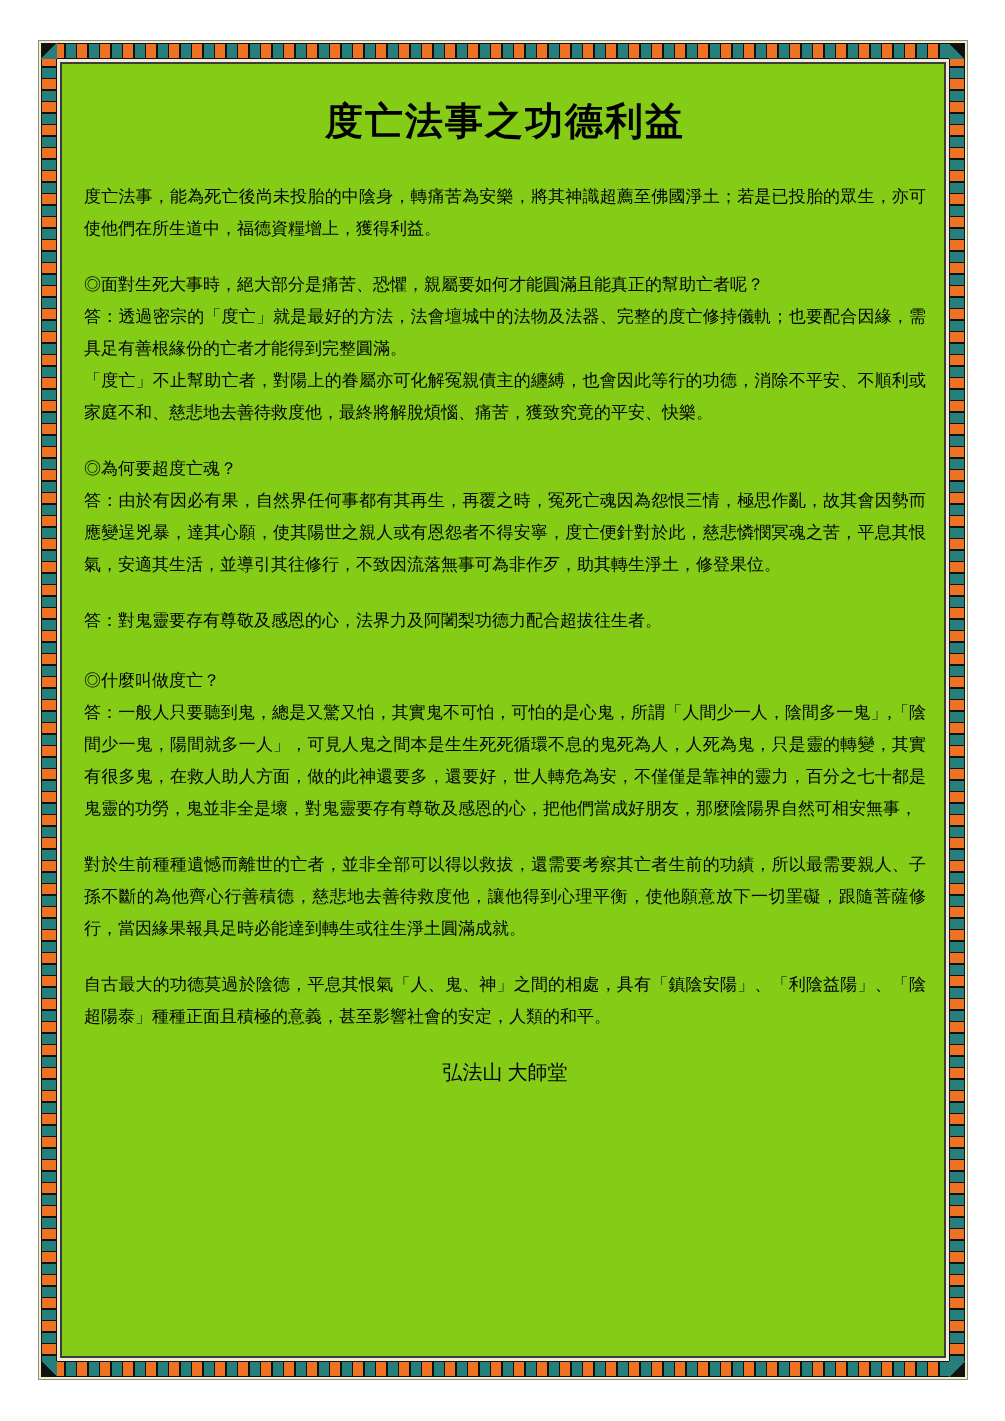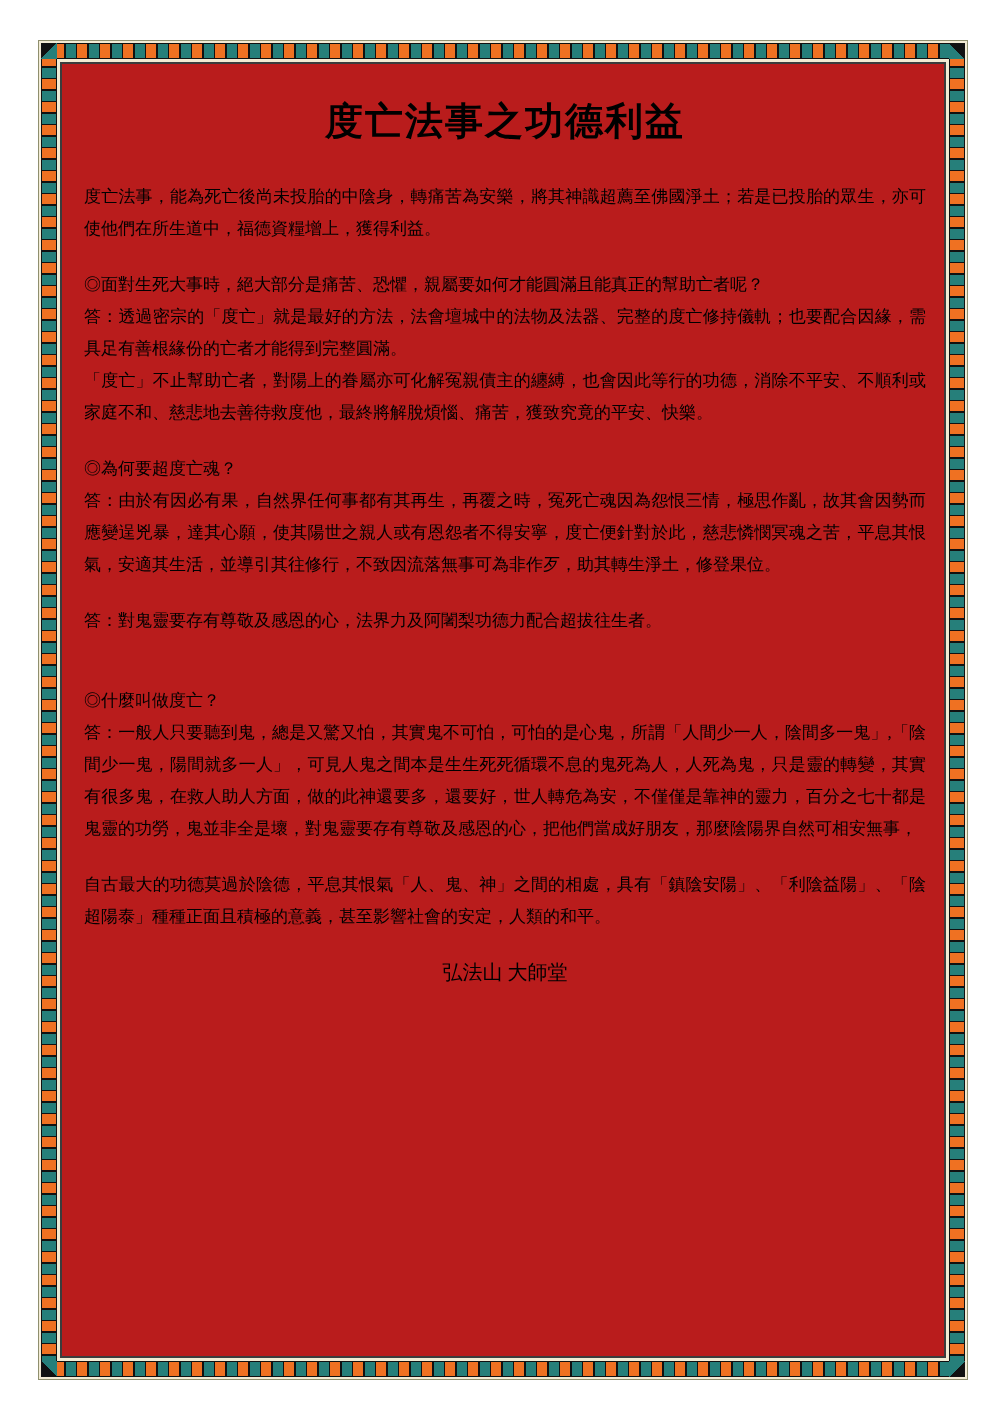--- a/index.html
+++ b/index.html
@@ -17,29 +17,29 @@
   .strip.top{top:0;} .strip.bottom{bottom:0;}
   .strip.left{left:0;} .strip.right{right:0;}
   .corner{position:absolute;width:16px;height:16px;z-index:3;}
   .corner.tl{left:0;top:0;background:linear-gradient(to bottom right,#111 50%,#267f7a 50%);}
   .corner.tr{right:0;top:0;background:linear-gradient(to bottom left,#111 50%,#267f7a 50%);}
   .corner.bl{left:0;bottom:0;background:linear-gradient(to top right,#111 50%,#267f7a 50%);}
   .corner.br{right:0;bottom:0;background:linear-gradient(to top left,#111 50%,#267f7a 50%);}
 
   
   .content{position:absolute;left:19px;top:19px;right:19px;bottom:19px;
-           background:#b91c1c;border:2px solid #3c3c3c;box-sizing:border-box;
+           background:#84cc16;border:2px solid #3c3c3c;box-sizing:border-box;
            padding:16px 18px 10px 22px;overflow:hidden;color:#000;}
 
   .title{text-align:center;font-size:38px;font-weight:bold;letter-spacing:2px;
          margin:16px 0 34px 0;}
 
   .para{font-size:17px;line-height:32px;text-align:justify;margin:0 0 24px 0;}
   .para div{text-align:justify;}
-  .gap-lg{margin-top:48px;}
+  .gap-lg{margin-top:28px;}
 
   
   .footer{margin-top:14px;text-align:center;}
   .org-name{font-size:20px;line-height:30px;}
 </style>
 </head>
 <body>
 
 <div class="frame">
   <div class="band">
@@ -71,20 +71,21 @@
 
       <div class="para">
         <div>答：對鬼靈要存有尊敬及感恩的心，法界力及阿闍梨功德力配合超拔往生者。</div>
       </div>
 
       <div class="para gap-lg">
         <div>◎什麼叫做度亡？</div>
         <div>答：一般人只要聽到鬼，總是又驚又怕，其實鬼不可怕，可怕的是心鬼，所謂「人間少一人，陰間多一鬼」,「陰間少一鬼，陽間就多一人」，可見人鬼之間本是生生死死循環不息的鬼死為人，人死為鬼，只是靈的轉變，其實有很多鬼，在救人助人方面，做的此神還要多，還要好，世人轉危為安，不僅僅是靠神的靈力，百分之七十都是鬼靈的功勞，鬼並非全是壞，對鬼靈要存有尊敬及感恩的心，把他們當成好朋友，那麼陰陽界自然可相安無事，</div>
       </div>
 
+      <div class="para">對於生前種種遺憾而離世的亡者，並非全部可以得以救拔，還需要考察其亡者生前的功績，所以最需要親人、子孫不斷的為他齊心行善積德，慈悲地去善待救度他，讓他得到心理平衡，使他願意放下一切罣礙，跟隨菩薩修行，當因緣果報具足時必能達到轉生或往生淨土圓滿成就。</div>
 
       <div class="para">自古最大的功德莫過於陰德，平息其恨氣「人、鬼、神」之間的相處，具有「鎮陰安陽」、「利陰益陽」、「陰超陽泰」種種正面且積極的意義，甚至影響社會的安定，人類的和平。</div>
 
       <div class="footer">
         <div class="org-name">弘法山 大師堂</div>
 
       </div>
 
     </div>
   </div>

